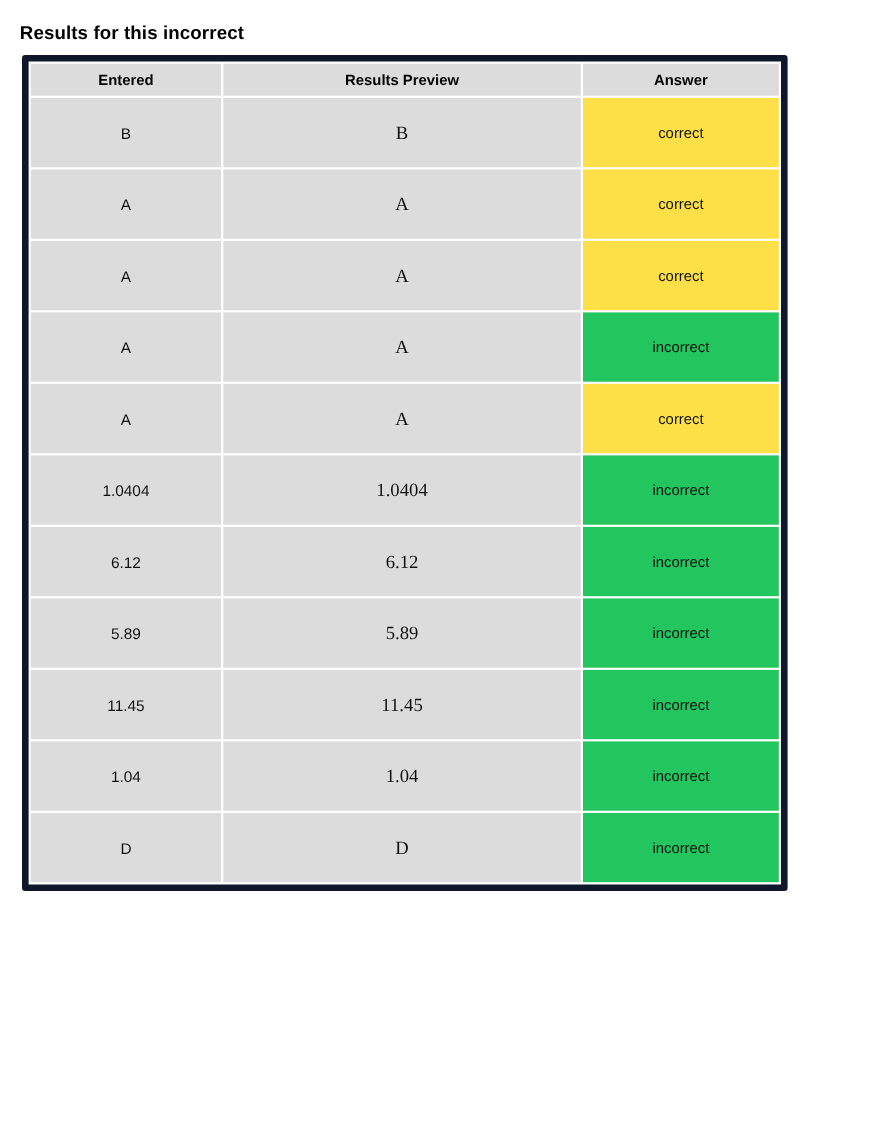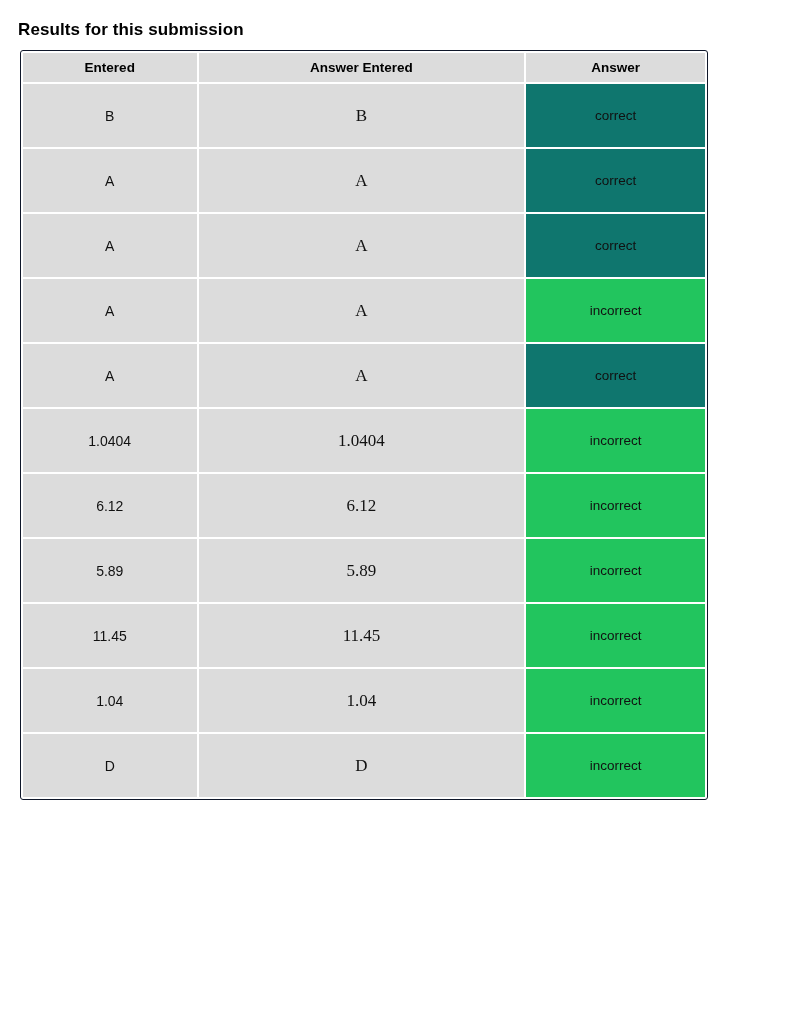--- a/index.html
+++ b/index.html
@@ -42,21 +42,21 @@
     left: 20px;
     top: 50px;
     width: 688px;
   }
 
   table.results {
     width: 688px;
     border-collapse: separate;
     border-spacing: 2px;
     background: #ffffff;
-    border: 1px solid #0f172a;
+    border: 6px solid #0f172a;
     border-radius: 3px;
     table-layout: fixed;
   }
 
   table.results col.c-entered  { width: 173px; }
   table.results col.c-preview  { width: 325px; }
   table.results col.c-result   { width: 178px; }
 
   table.results th {
     background: #dcdcdc;
@@ -94,43 +94,43 @@
     font-weight: normal;
     color: #0c0c0c;
   }
 
   td.cell-result {
     font-family: "Liberation Sans", sans-serif;
     font-size: 13.5px;
     color: #2b2b6e;
   }
 
-  td.cell-result.res-correct   { background: #0f766e; }
+  td.cell-result.res-correct   { background: #fde047; }
   td.cell-result.res-incorrect { background: #22c55e; }
 
   .res-text { display: block; line-height: 1; }
 </style>
 </head>
 <body>
 
 <div class="page">
 
-  <h2 class="page-title">Results for this submission</h2>
+  <h2 class="page-title">Results for this incorrect</h2>
 
   <div class="results-wrap">
     <table class="results">
       <colgroup>
         <col class="c-entered">
         <col class="c-preview">
         <col class="c-result">
       </colgroup>
       <thead>
         <tr>
           <th>Entered</th>
-          <th>Answer Entered</th>
+          <th>Results Preview</th>
           <th>Answer</th>
         </tr>
       </thead>
       <tbody id="results-body">
 
       <tr>
             <td class="cell-entered">B</td>
             <td class="cell-preview">B</td>
             <td class="cell-result res-correct">
               <span class="res-text">correct</span>

